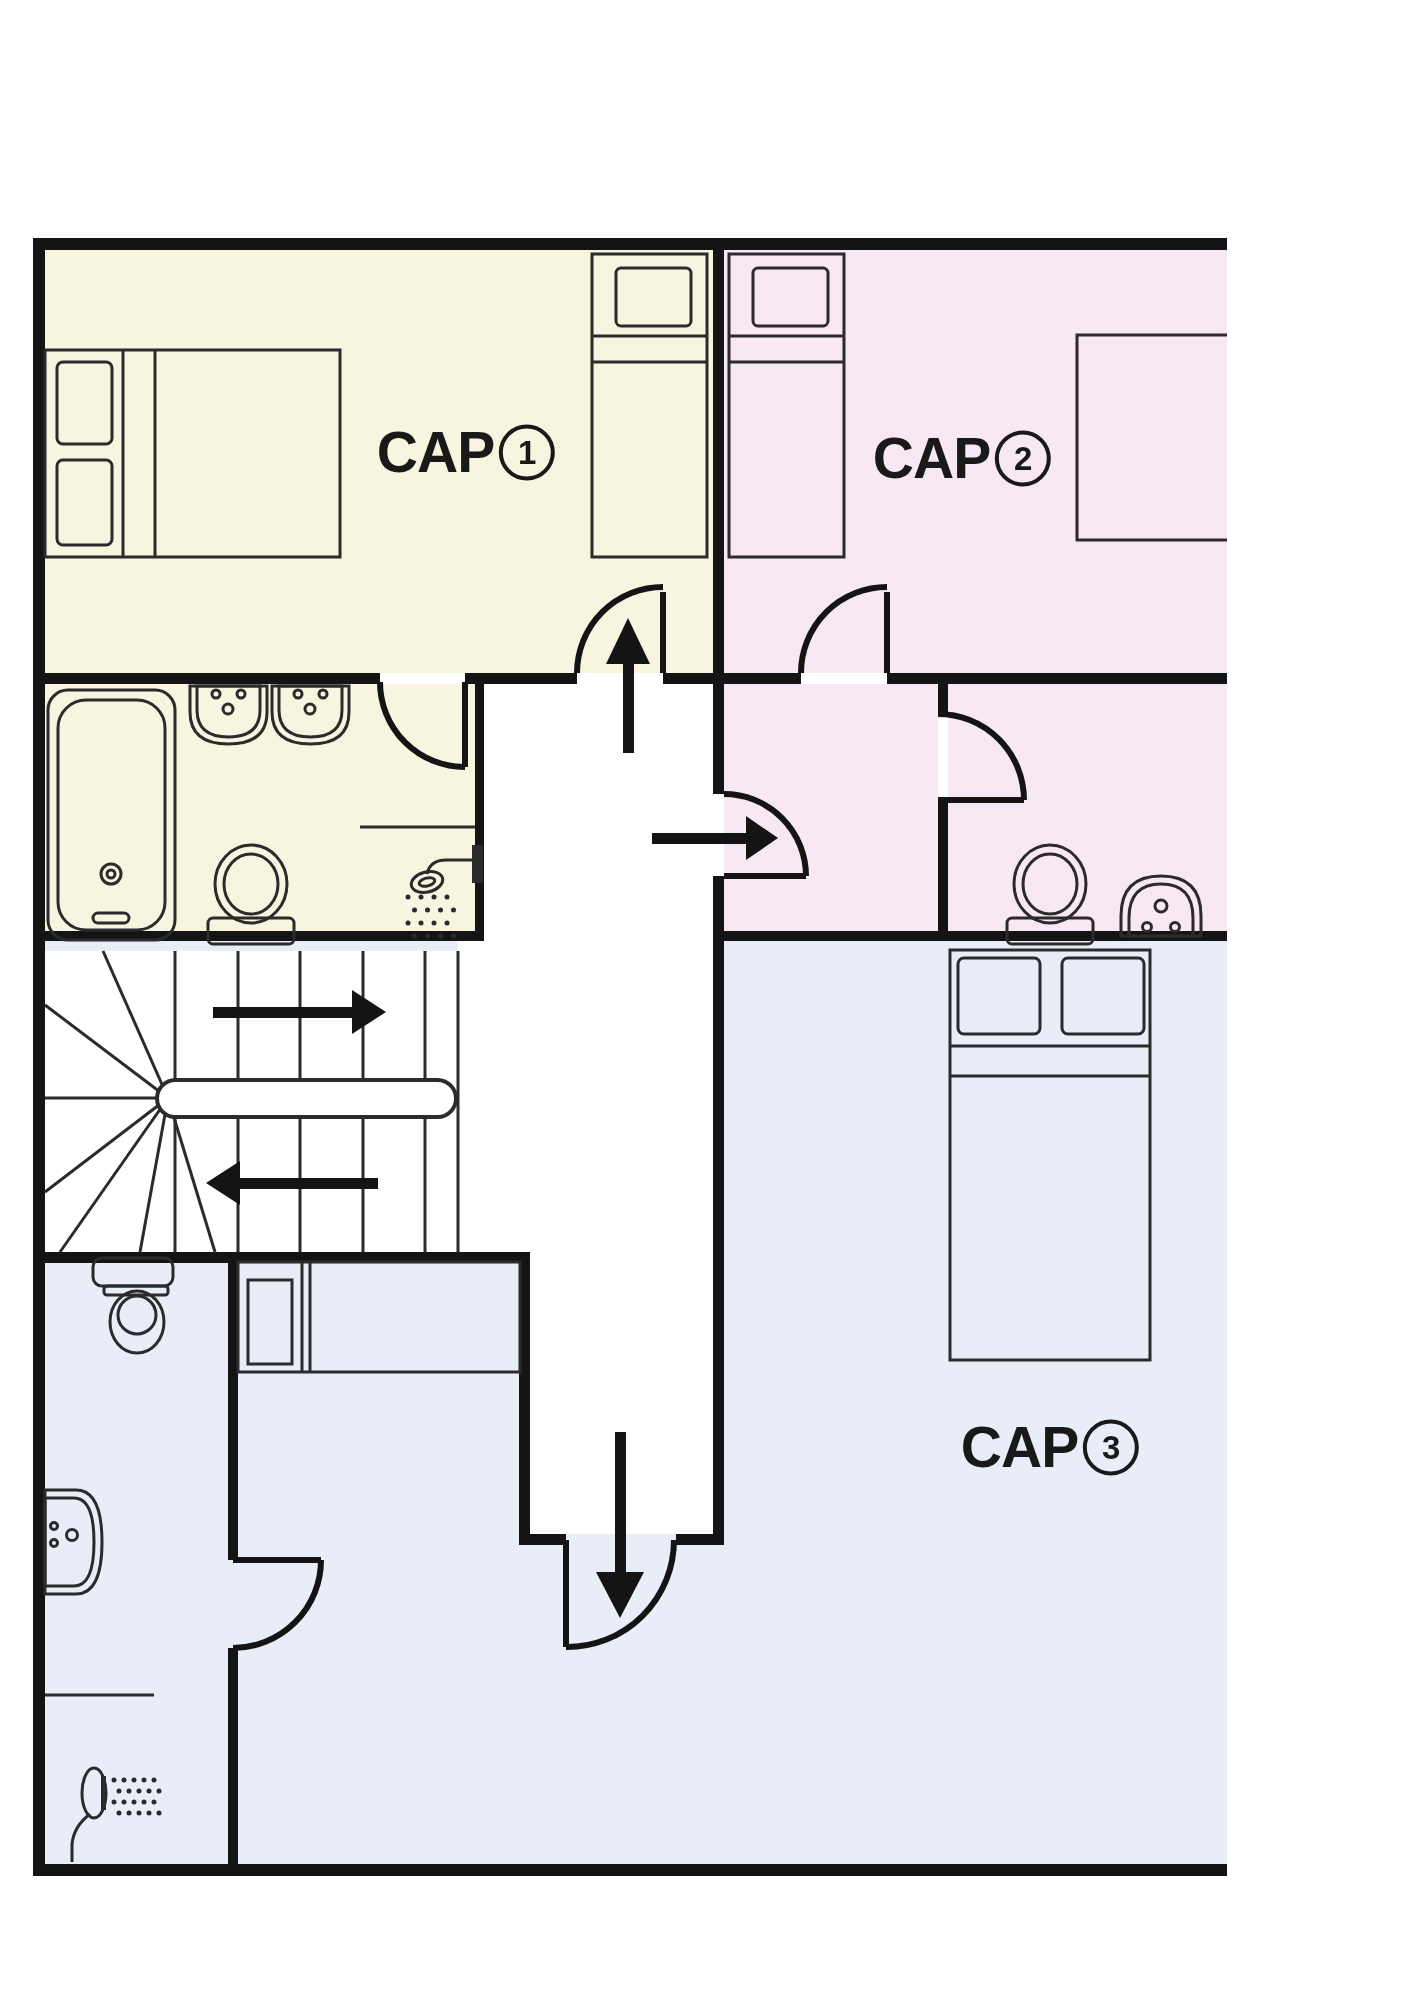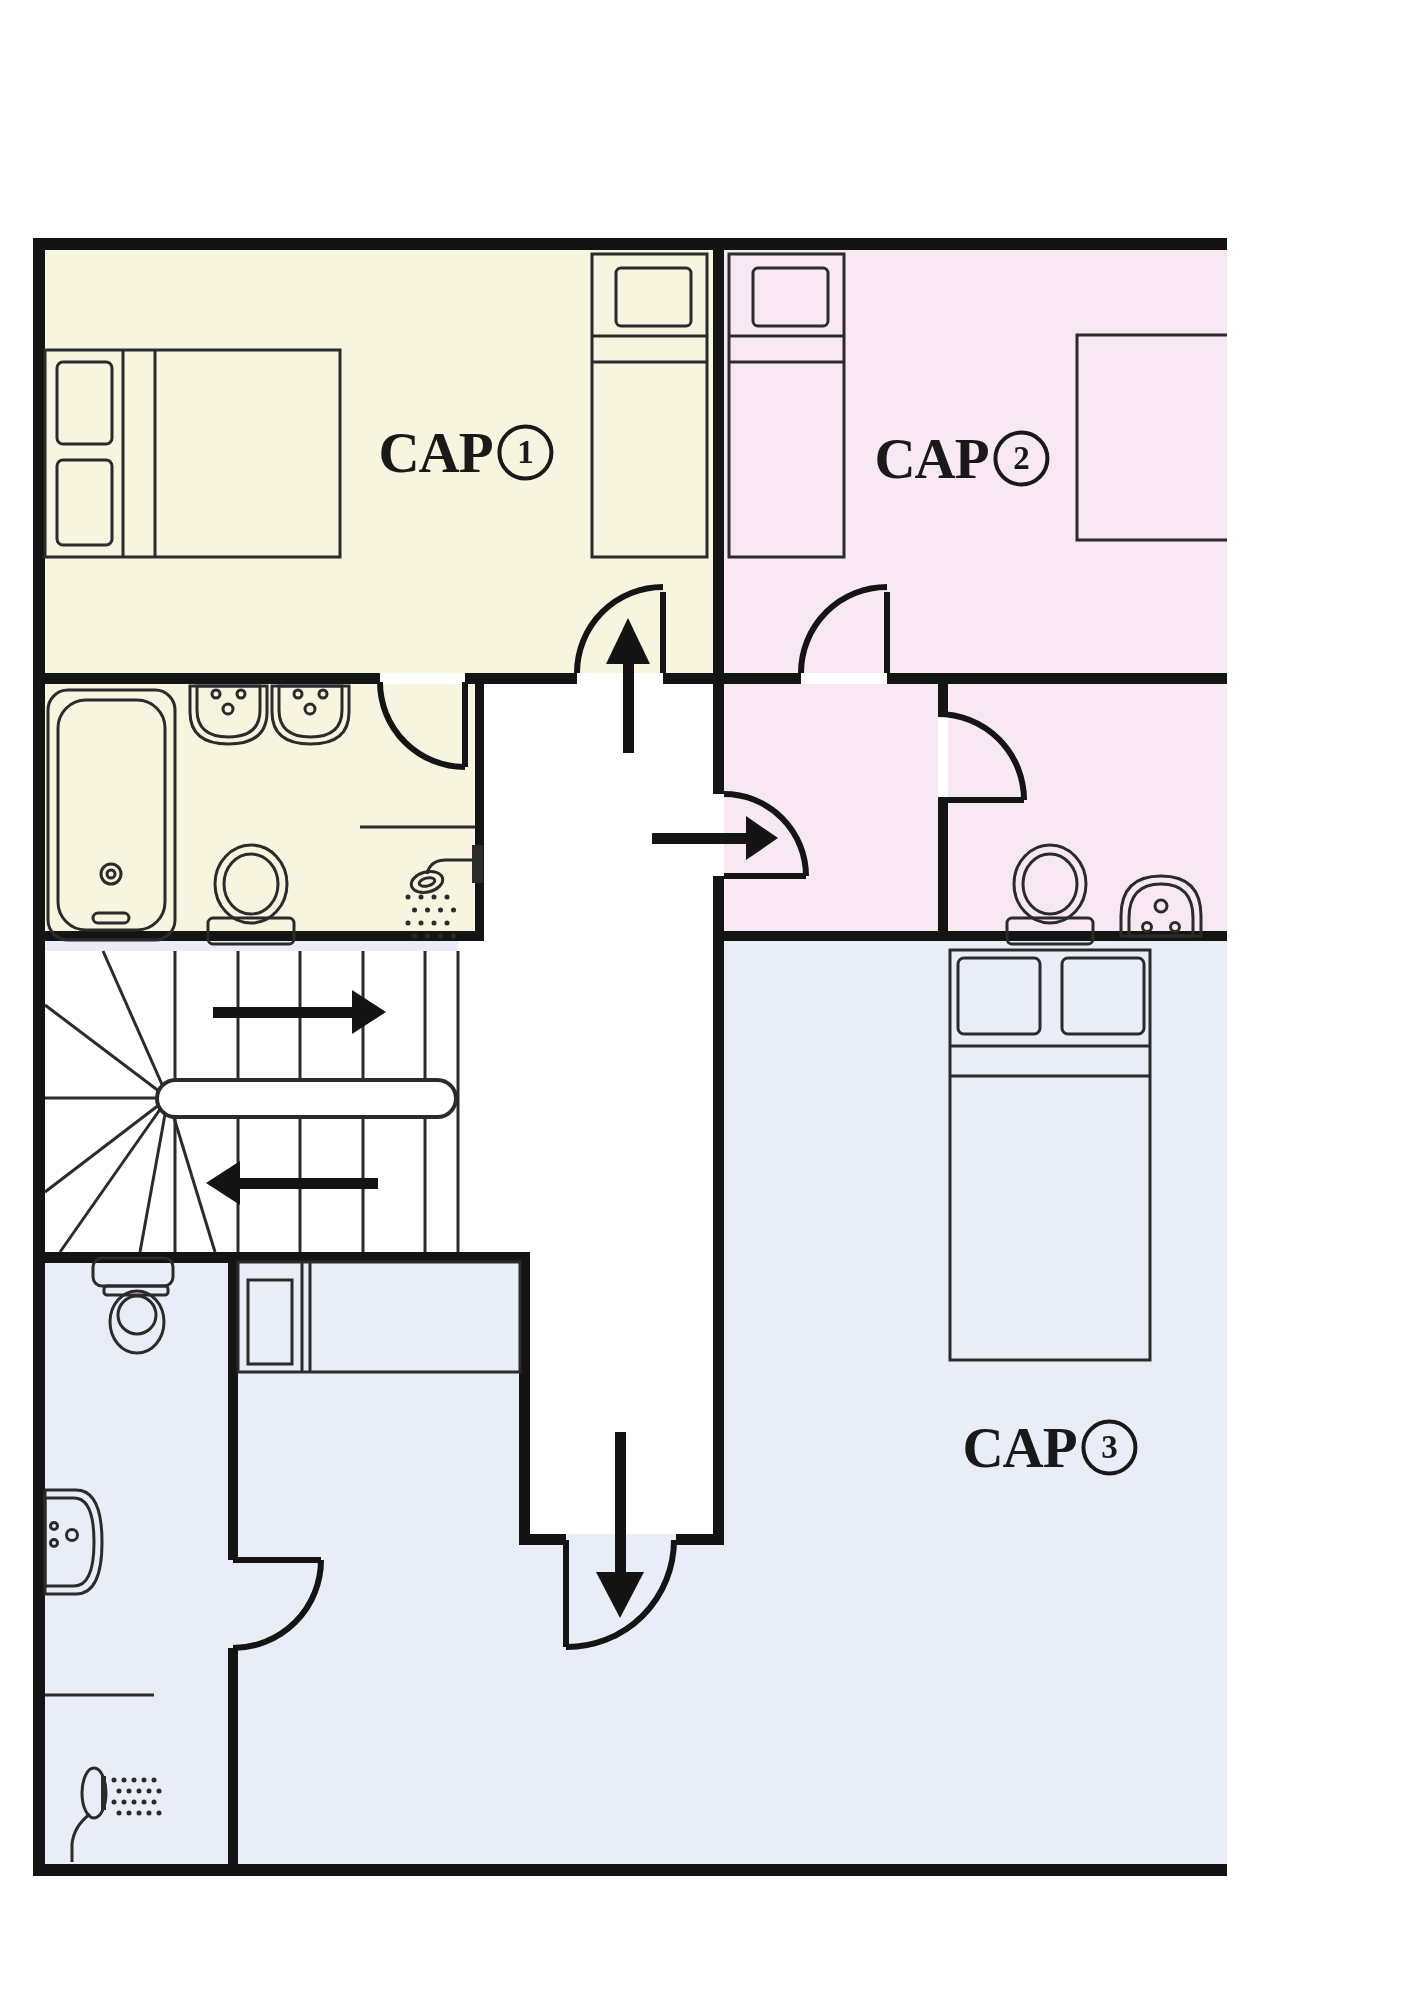--- a/index.html
+++ b/index.html
@@ -1,17 +1,17 @@
 <!DOCTYPE html>
 <html style="--bg: #ffffff; --wall: #141414; --line: #2b2b2b; --corridor: #ffffff; --room_cap1: #f7f4e0; --room_cap2: #f8e8f4; --room_cap3: #e9edf8;"><head>
 <meta charset="utf-8">
 <style>
   html,body{margin:0;padding:0;background:#fff;}
   .stage{position:relative;width:1227px;height:1999px;background:var(--bg,#fff);
-         font-family:Liberation Serif, serif;overflow:hidden;}
+         font-family:Liberation Sans, sans-serif;overflow:hidden;}
   .stage svg{position:absolute;left:0;top:0;}
   .room-label{position:absolute;transform:translate(-50%,-50%);display:flex;align-items:center;
               white-space:nowrap;color:#191919;}
   .room-label .cap{font-size:57px;font-weight:bold;letter-spacing:-1px;line-height:1;}
   .room-label .circ{display:inline-flex;align-items:center;justify-content:center;
               width:48px;height:48px;border:4px solid #191919;border-radius:50%;
               margin-left:5px;font-size:33px;font-weight:bold;line-height:1;}
   .wall{fill:var(--wall,#141414);}
   .ln{stroke:var(--line,#2b2b2b);stroke-width:3;fill:none;}
   .fix{stroke:var(--line,#2b2b2b);stroke-width:3;fill:none;}

